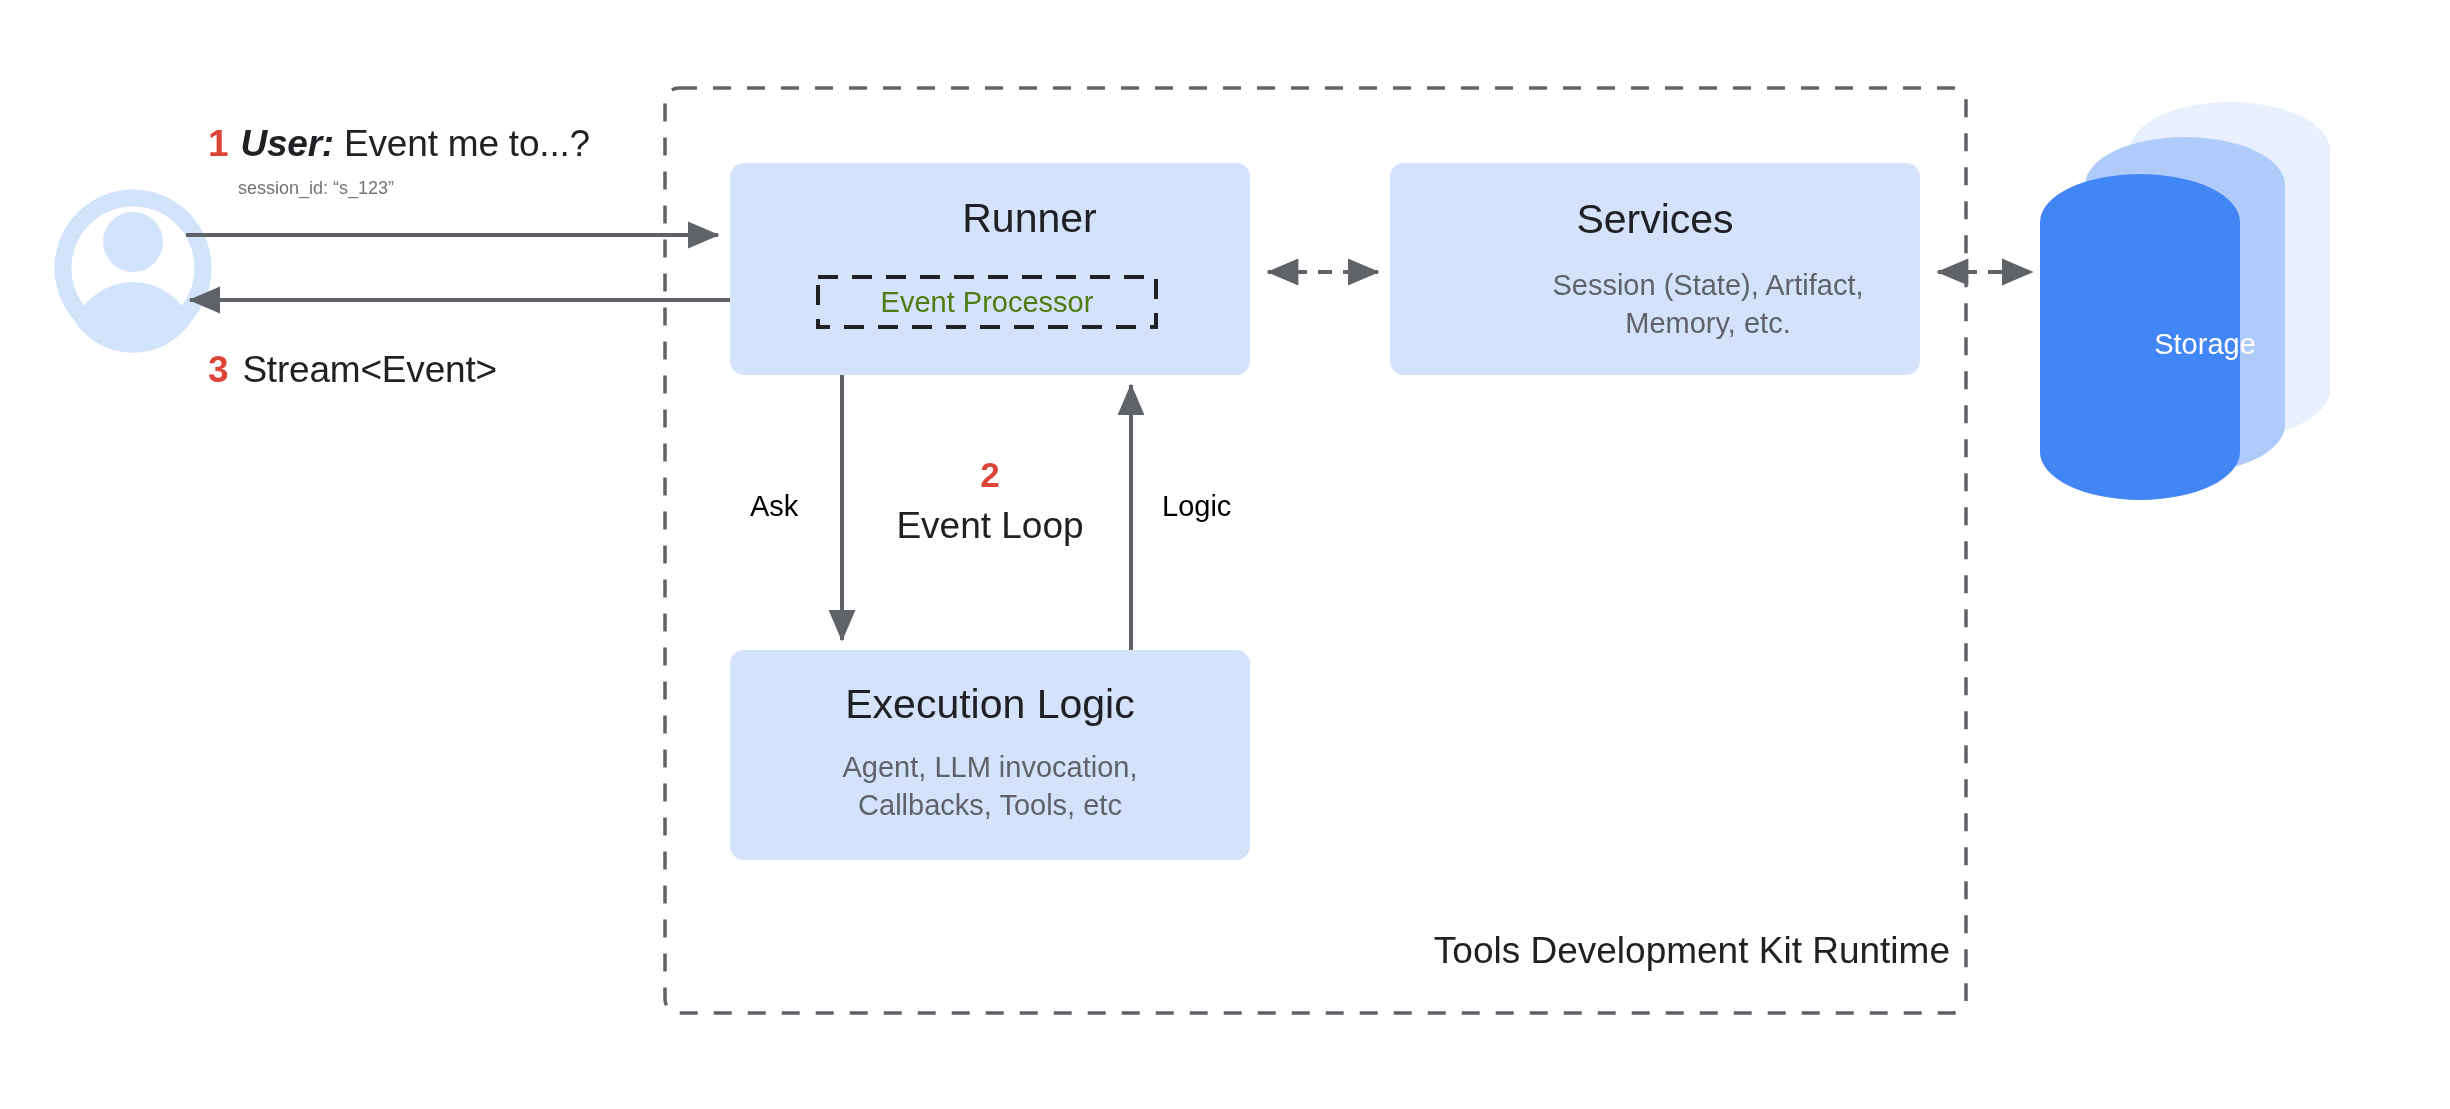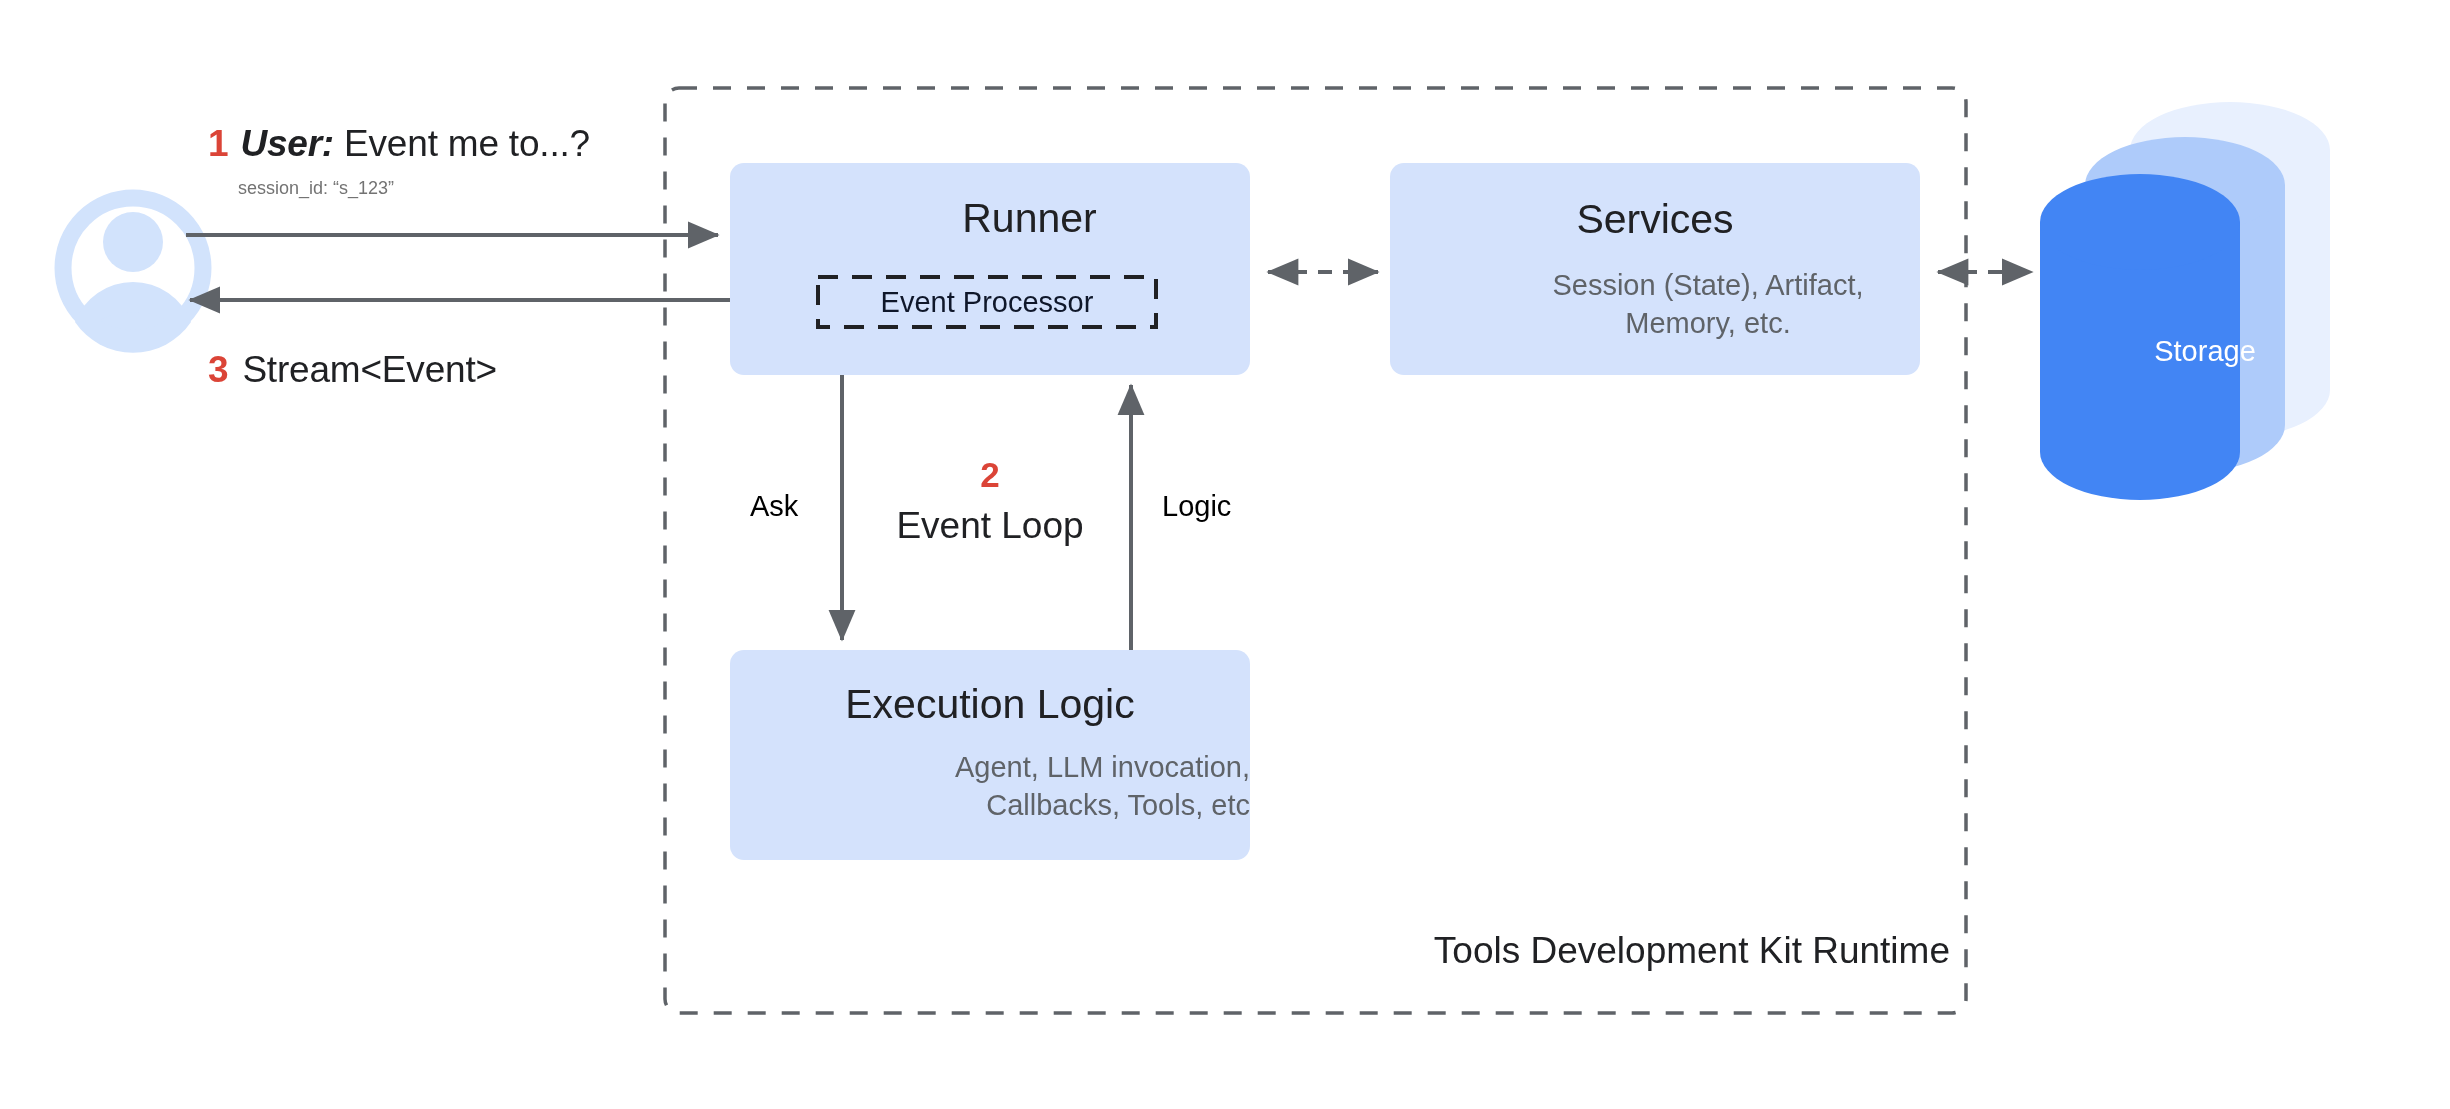--- a/index.html
+++ b/index.html
@@ -77,29 +77,29 @@
     position: absolute;
     text-align: center;
     font-size: 29px;
     color: #5f6368;
     line-height: 1.32;
   }
   .ep-text {
     position: absolute;
     text-align: center;
     font-size: 29px;
-    color: #0f172a;
+    color: #4d7c0f;
     line-height: 1.2;
   }
 
   #runner-title  { left: 730px;  top: 195px; width: 599px; }
   #services-title{ left: 1390px; top: 196px; width: 530px; }
   #exec-title    { left: 730px;  top: 681px; width: 520px; }
   #services-sub  { left: 1443px; top: 266px; width: 530px; }
-  #exec-sub      { left: 730px;  top: 748px; width: 520px; text-align: right; }
+  #exec-sub      { left: 730px;  top: 748px; width: 520px; }
   #ep-label      { left: 818px;  top: 285px; width: 338px; }
 
   
   .edge-lbl {
     position: absolute;
     font-size: 29px;
     color: #000000;
     white-space: nowrap;
   }
   #ask-lbl   { left: 750px;  top: 490px; }
@@ -133,21 +133,21 @@
     width: 800px;
     text-align: right;
     font-size: 37px;
     color: #202124;
     white-space: nowrap;
   }
 
   #storage-lbl {
     position: absolute;
     left: 2065px;
-    top: 335px;
+    top: 328px;
     width: 280px;
     text-align: center;
     font-size: 29px;
     color: #ffffff;
     white-space: nowrap;
   }
 </style>
 </head>
 <body>
 

